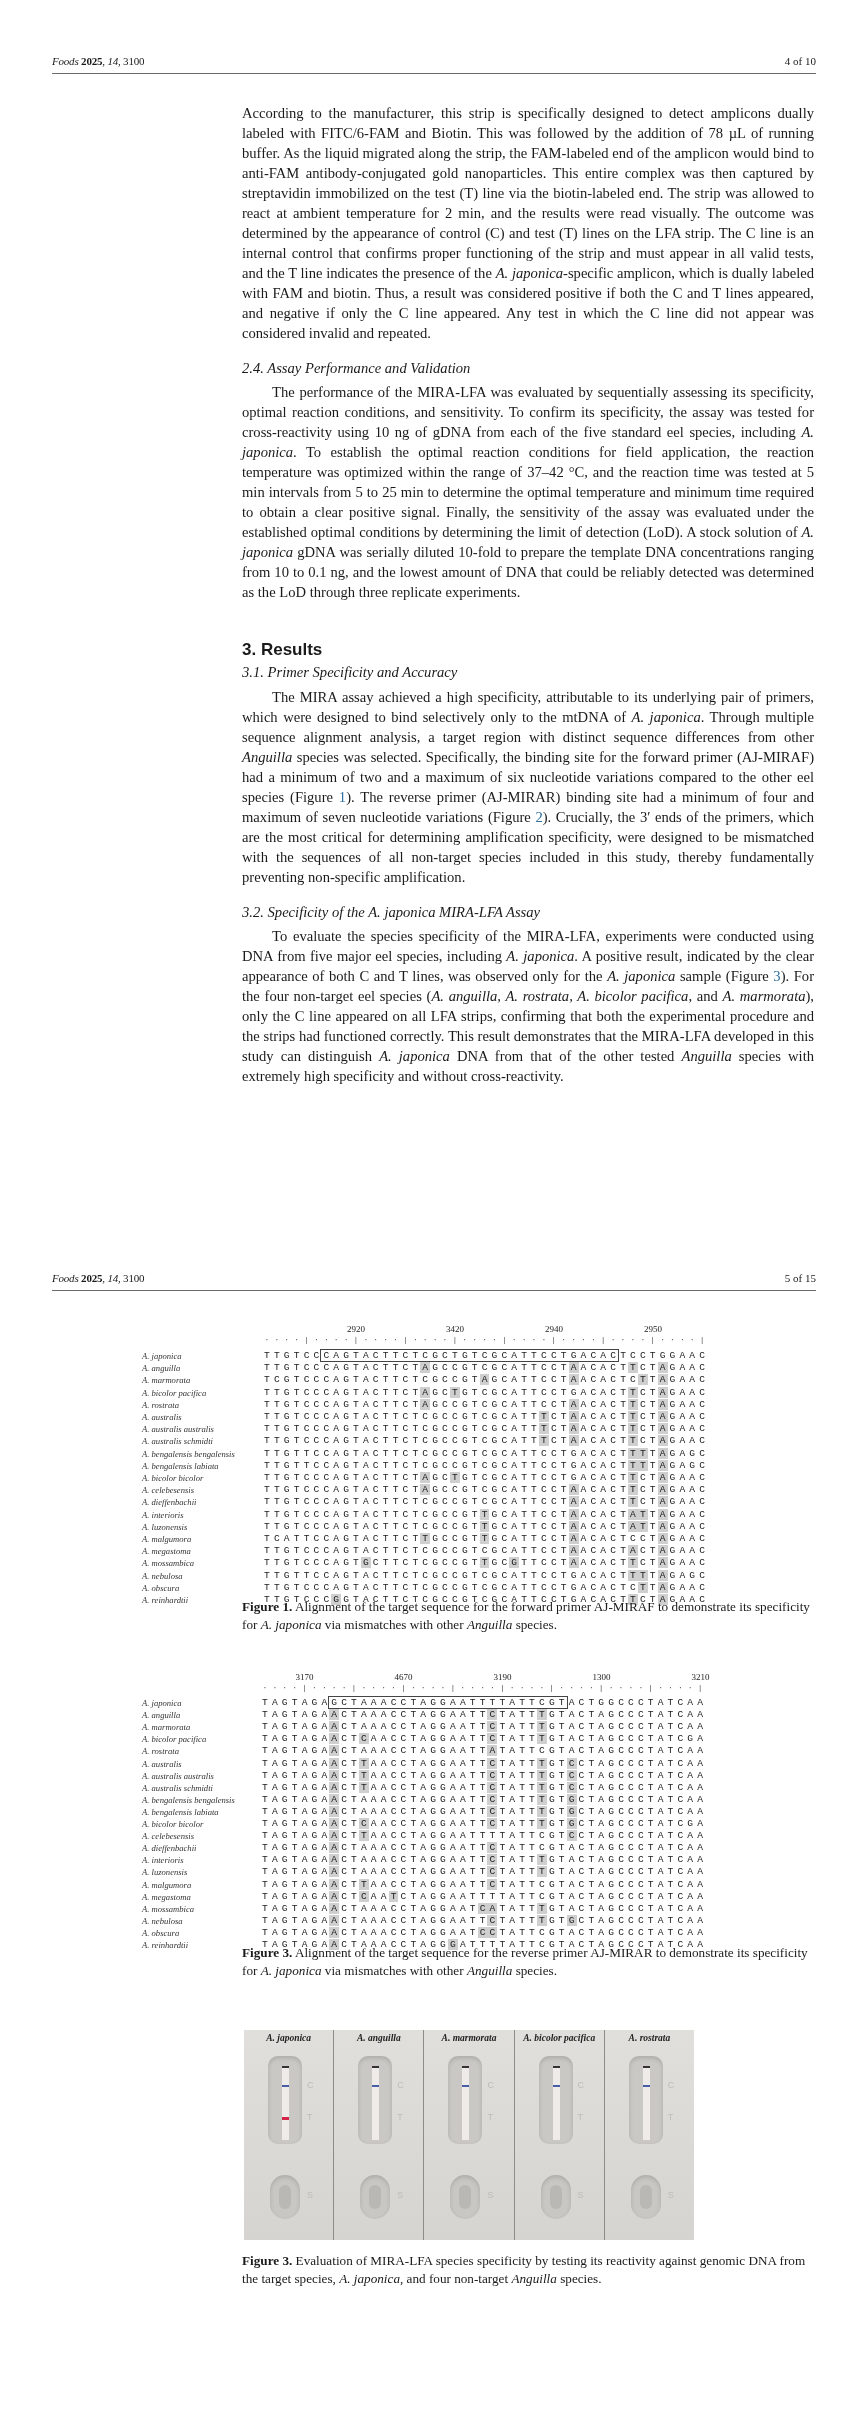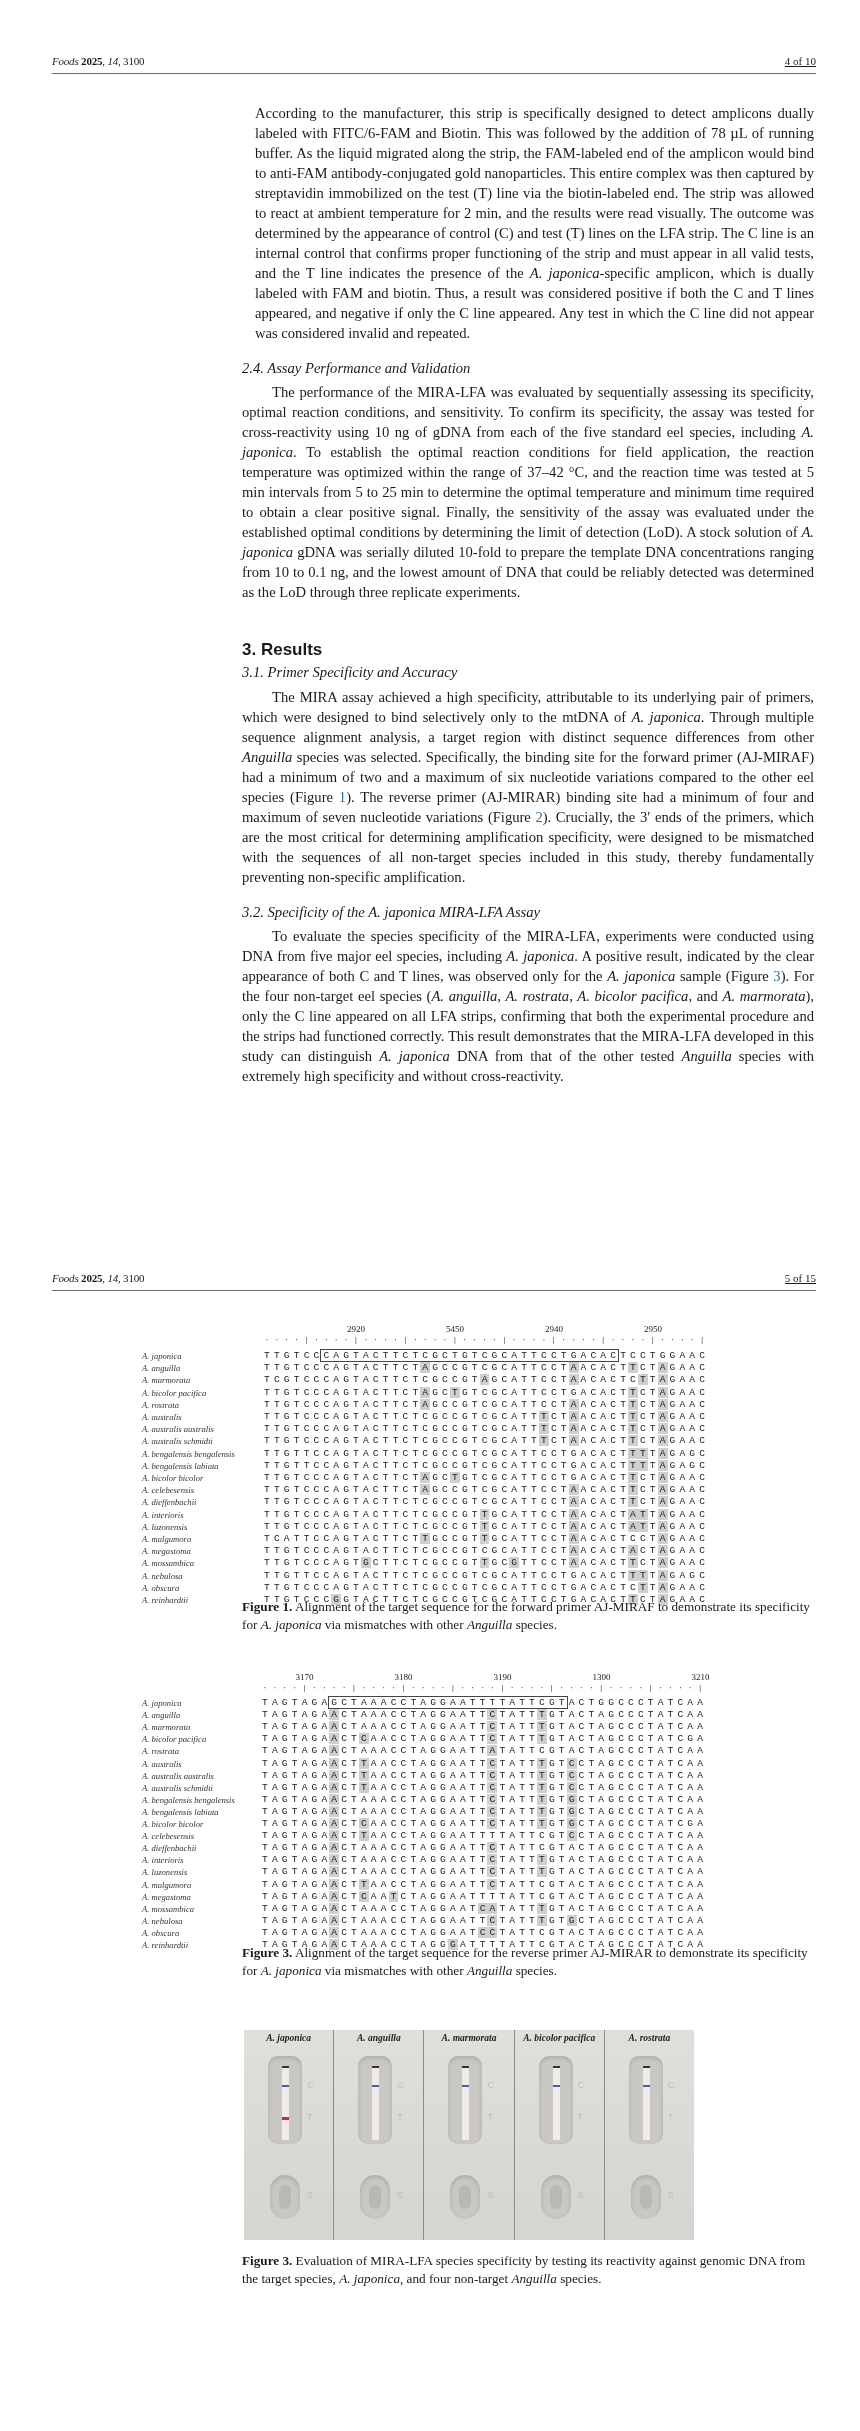--- a/index.html
+++ b/index.html
@@ -3,25 +3,25 @@
 <meta charset="utf-8">
 <style>
   html, body { margin: 0; padding: 0; background: #ffffff; }
   body { width: 860px; height: 2431px; position: relative; overflow: hidden; color: #1a1a1a;
          font-family: "Liberation Serif", "DejaVu Serif", serif; }
   .page-header { position: absolute; left: 52px; width: 764px; height: 20px; font-size: 11px; }
   .page-header .journal { position: absolute; left: 0; top: 0; font-style: italic; letter-spacing: -0.2px; }
   .page-header .journal b { font-style: normal; font-weight: bold; }
   .page-header .journal i { font-style: italic; }
   .page-header .journal span.n { font-style: normal; }
-  .page-header .pageno { position: absolute; right: 0; top: 0; text-decoration: underline; }
+  .page-header .pageno { position: absolute; right: 0; top: 0; }
   .rule { position: absolute; left: 52px; width: 764px; height: 1px; background: #6a6a6a; }
   .body { position: absolute; left: 242px; width: 572px; font-size: 14.6px; line-height: 20px; text-align: justify; }
   .body p { margin: 0; text-indent: 30px; }
-  .body p.noindent { text-indent: 0; margin-left: 13px; }
+  .body p.noindent { text-indent: 0; }
   .body i { font-style: italic; }
   .subhead { position: absolute; left: 242px; font-style: italic; font-size: 14.6px; }
   .section { position: absolute; left: 242px; font-weight: bold; font-size: 17px;
              font-family: "Liberation Sans", "DejaVu Sans", sans-serif; }
   .ref { color: #2f6f9f; }
   .align { position: absolute; left: 0; width: 860px; }
   .ruler-nums { position: absolute; font-size: 9px; color: #222; }
   .ruler-nums span { position: absolute; transform: translateX(-50%); }
   .ruler-ticks, .seq { position: absolute; font-family: "Liberation Mono", "DejaVu Sans Mono", monospace;
                        font-size: 9.6px; white-space: pre; }
@@ -85,21 +85,21 @@
 
 <div class="page-header" style="top:1272px;">
   <span class="journal"><span>Foods</span> <b>2025</b><span class="n">, </span><i>14</i><span class="n">, </span><span class="n">3100</span></span>
   <span class="pageno">5 of 15</span>
 </div>
 <div class="rule" style="top:1290px;"></div>
 
 <div class="align" id="fig1" style="top:0;">
     <div class="ruler-nums" style="top: 1324px; left: 0px;">
       <span style="left: 356.05px;">2920</span>
-      <span style="left: 455.05px;">5450</span>
+      <span style="left: 455.05px;">3420</span>
       <span style="left: 554.05px; text-align: center;">2940</span>
       <span style="left: 653.05px;">2950</span>
     </div>
     <div class="ruler-ticks" style="top: 1335px; left: 262px;"><span class="nt">·</span><span class="nt">·</span><span class="nt">·</span><span class="nt">·</span><span class="nt">|</span><span class="nt">·</span><span class="nt">·</span><span class="nt">·</span><span class="nt">·</span><span class="nt">|</span><span class="nt">·</span><span class="nt">·</span><span class="nt">·</span><span class="nt">·</span><span class="nt">|</span><span class="nt">·</span><span class="nt">·</span><span class="nt">·</span><span class="nt">·</span><span class="nt">|</span><span class="nt">·</span><span class="nt">·</span><span class="nt">·</span><span class="nt">·</span><span class="nt">|</span><span class="nt">·</span><span class="nt">·</span><span class="nt">·</span><span class="nt">·</span><span class="nt">|</span><span class="nt">·</span><span class="nt">·</span><span class="nt">·</span><span class="nt">·</span><span class="nt">|</span><span class="nt">·</span><span class="nt">·</span><span class="nt">·</span><span class="nt">·</span><span class="nt">|</span><span class="nt">·</span><span class="nt">·</span><span class="nt">·</span><span class="nt">·</span><span class="nt">|</span></div>
     <div class="sp-label" style="top: 1351px;">A. japonica</div>
     <div class="seq" style="top: 1350px; left: 262px;"><span class="nt">T</span><span class="nt">T</span><span class="nt">G</span><span class="nt">T</span><span class="nt">C</span><span class="nt">C</span><span class="nt">C</span><span class="nt">A</span><span class="nt">G</span><span class="nt">T</span><span class="nt">A</span><span class="nt">C</span><span class="nt">T</span><span class="nt">T</span><span class="nt">C</span><span class="nt">T</span><span class="nt">C</span><span class="nt">G</span><span class="nt">C</span><span class="nt">T</span><span class="nt">G</span><span class="nt">T</span><span class="nt">C</span><span class="nt">G</span><span class="nt">C</span><span class="nt">A</span><span class="nt">T</span><span class="nt">T</span><span class="nt">C</span><span class="nt">C</span><span class="nt">T</span><span class="nt">G</span><span class="nt">A</span><span class="nt">C</span><span class="nt">A</span><span class="nt">C</span><span class="nt">T</span><span class="nt">C</span><span class="nt">C</span><span class="nt">T</span><span class="nt">G</span><span class="nt">G</span><span class="nt">A</span><span class="nt">A</span><span class="nt">C</span></div>
     <div class="sp-label" style="top: 1363.2px;">A. anguilla</div>
     <div class="seq" style="top: 1362.2px; left: 262px;"><span class="nt">T</span><span class="nt">T</span><span class="nt">G</span><span class="nt">T</span><span class="nt">C</span><span class="nt">C</span><span class="nt">C</span><span class="nt">A</span><span class="nt">G</span><span class="nt">T</span><span class="nt">A</span><span class="nt">C</span><span class="nt">T</span><span class="nt">T</span><span class="nt">C</span><span class="nt">T</span><span class="nt hl">A</span><span class="nt">G</span><span class="nt">C</span><span class="nt">C</span><span class="nt">G</span><span class="nt">T</span><span class="nt">C</span><span class="nt">G</span><span class="nt">C</span><span class="nt">A</span><span class="nt">T</span><span class="nt">T</span><span class="nt">C</span><span class="nt">C</span><span class="nt">T</span><span class="nt hl">A</span><span class="nt">A</span><span class="nt">C</span><span class="nt">A</span><span class="nt">C</span><span class="nt">T</span><span class="nt hl">T</span><span class="nt">C</span><span class="nt">T</span><span class="nt hl">A</span><span class="nt">G</span><span class="nt">A</span><span class="nt">A</span><span class="nt">C</span></div>
     <div class="sp-label" style="top: 1375.4px;">A. marmorata</div>
     <div class="seq" style="top: 1374.4px; left: 262px;"><span class="nt">T</span><span class="nt">C</span><span class="nt">G</span><span class="nt">T</span><span class="nt">C</span><span class="nt">C</span><span class="nt">C</span><span class="nt">A</span><span class="nt">G</span><span class="nt">T</span><span class="nt">A</span><span class="nt">C</span><span class="nt">T</span><span class="nt">T</span><span class="nt">C</span><span class="nt">T</span><span class="nt">C</span><span class="nt">G</span><span class="nt">C</span><span class="nt">C</span><span class="nt">G</span><span class="nt">T</span><span class="nt hl">A</span><span class="nt">G</span><span class="nt">C</span><span class="nt">A</span><span class="nt">T</span><span class="nt">T</span><span class="nt">C</span><span class="nt">C</span><span class="nt">T</span><span class="nt hl">A</span><span class="nt">A</span><span class="nt">C</span><span class="nt">A</span><span class="nt">C</span><span class="nt">T</span><span class="nt">C</span><span class="nt hl">T</span><span class="nt">T</span><span class="nt hl">A</span><span class="nt">G</span><span class="nt">A</span><span class="nt">A</span><span class="nt">C</span></div>
@@ -141,21 +141,21 @@
     <div class="seq" style="top: 1594px; left: 262px;"><span class="nt">T</span><span class="nt">T</span><span class="nt">G</span><span class="nt">T</span><span class="nt">C</span><span class="nt">C</span><span class="nt">C</span><span class="nt hl">G</span><span class="nt">G</span><span class="nt">T</span><span class="nt">A</span><span class="nt">C</span><span class="nt">T</span><span class="nt">T</span><span class="nt">C</span><span class="nt">T</span><span class="nt">C</span><span class="nt">G</span><span class="nt">C</span><span class="nt">C</span><span class="nt">G</span><span class="nt">T</span><span class="nt">C</span><span class="nt">G</span><span class="nt">C</span><span class="nt">A</span><span class="nt">T</span><span class="nt">T</span><span class="nt">C</span><span class="nt">C</span><span class="nt">T</span><span class="nt">G</span><span class="nt">A</span><span class="nt">C</span><span class="nt">A</span><span class="nt">C</span><span class="nt">T</span><span class="nt hl">T</span><span class="nt">C</span><span class="nt">T</span><span class="nt hl">A</span><span class="nt">G</span><span class="nt">A</span><span class="nt">A</span><span class="nt">C</span></div>
     <div class="primer-box" style="left: 320.4px; top: 1349px; width: 299px; height: 13.2px;"></div>
   </div>
 <div class="caption" style="top:1598px;">
   <b>Figure 1.</b><span> Alignment of the target sequence for the forward primer AJ-MIRAF to demonstrate its specificity for </span><i>A. japonica</i><span> via mismatches with other </span><i>Anguilla</i><span> species.</span>
 </div>
 
 <div class="align" id="fig2" style="top:0;">
     <div class="ruler-nums" style="top: 1672px; left: 0px;">
       <span style="left: 304.55px; text-align: center;">3170</span>
-      <span style="left: 403.55px;">3180</span>
+      <span style="left: 403.55px;">4670</span>
       <span style="left: 502.55px;">3190</span>
       <span style="left: 601.55px;">1300</span>
       <span style="left: 700.55px;">3210</span>
     </div>
     <div class="ruler-ticks" style="top: 1683px; left: 260px;"><span class="nt">·</span><span class="nt">·</span><span class="nt">·</span><span class="nt">·</span><span class="nt">|</span><span class="nt">·</span><span class="nt">·</span><span class="nt">·</span><span class="nt">·</span><span class="nt">|</span><span class="nt">·</span><span class="nt">·</span><span class="nt">·</span><span class="nt">·</span><span class="nt">|</span><span class="nt">·</span><span class="nt">·</span><span class="nt">·</span><span class="nt">·</span><span class="nt">|</span><span class="nt">·</span><span class="nt">·</span><span class="nt">·</span><span class="nt">·</span><span class="nt">|</span><span class="nt">·</span><span class="nt">·</span><span class="nt">·</span><span class="nt">·</span><span class="nt">|</span><span class="nt">·</span><span class="nt">·</span><span class="nt">·</span><span class="nt">·</span><span class="nt">|</span><span class="nt">·</span><span class="nt">·</span><span class="nt">·</span><span class="nt">·</span><span class="nt">|</span><span class="nt">·</span><span class="nt">·</span><span class="nt">·</span><span class="nt">·</span><span class="nt">|</span></div>
     <div class="sp-label" style="top: 1698px;">A. japonica</div>
     <div class="seq" style="top: 1697px; left: 260px;"><span class="nt">T</span><span class="nt">A</span><span class="nt">G</span><span class="nt">T</span><span class="nt">A</span><span class="nt">G</span><span class="nt">A</span><span class="nt">G</span><span class="nt">C</span><span class="nt">T</span><span class="nt">A</span><span class="nt">A</span><span class="nt">A</span><span class="nt">C</span><span class="nt">C</span><span class="nt">T</span><span class="nt">A</span><span class="nt">G</span><span class="nt">G</span><span class="nt">A</span><span class="nt">A</span><span class="nt">T</span><span class="nt">T</span><span class="nt">T</span><span class="nt">T</span><span class="nt">A</span><span class="nt">T</span><span class="nt">T</span><span class="nt">C</span><span class="nt">G</span><span class="nt">T</span><span class="nt">A</span><span class="nt">C</span><span class="nt">T</span><span class="nt">G</span><span class="nt">G</span><span class="nt">C</span><span class="nt">C</span><span class="nt">C</span><span class="nt">T</span><span class="nt">A</span><span class="nt">T</span><span class="nt">C</span><span class="nt">A</span><span class="nt">A</span></div>
     <div class="sp-label" style="top: 1710.1px;">A. anguilla</div>
     <div class="seq" style="top: 1709.1px; left: 260px;"><span class="nt">T</span><span class="nt">A</span><span class="nt">G</span><span class="nt">T</span><span class="nt">A</span><span class="nt">G</span><span class="nt">A</span><span class="nt hl">A</span><span class="nt">C</span><span class="nt">T</span><span class="nt">A</span><span class="nt">A</span><span class="nt">A</span><span class="nt">C</span><span class="nt">C</span><span class="nt">T</span><span class="nt">A</span><span class="nt">G</span><span class="nt">G</span><span class="nt">A</span><span class="nt">A</span><span class="nt">T</span><span class="nt">T</span><span class="nt hl">C</span><span class="nt">T</span><span class="nt">A</span><span class="nt">T</span><span class="nt">T</span><span class="nt hl">T</span><span class="nt">G</span><span class="nt">T</span><span class="nt">A</span><span class="nt">C</span><span class="nt">T</span><span class="nt">A</span><span class="nt">G</span><span class="nt">C</span><span class="nt">C</span><span class="nt">C</span><span class="nt">T</span><span class="nt">A</span><span class="nt">T</span><span class="nt">C</span><span class="nt">A</span><span class="nt">A</span></div>
     <div class="sp-label" style="top: 1722.2px;">A. marmorata</div>

